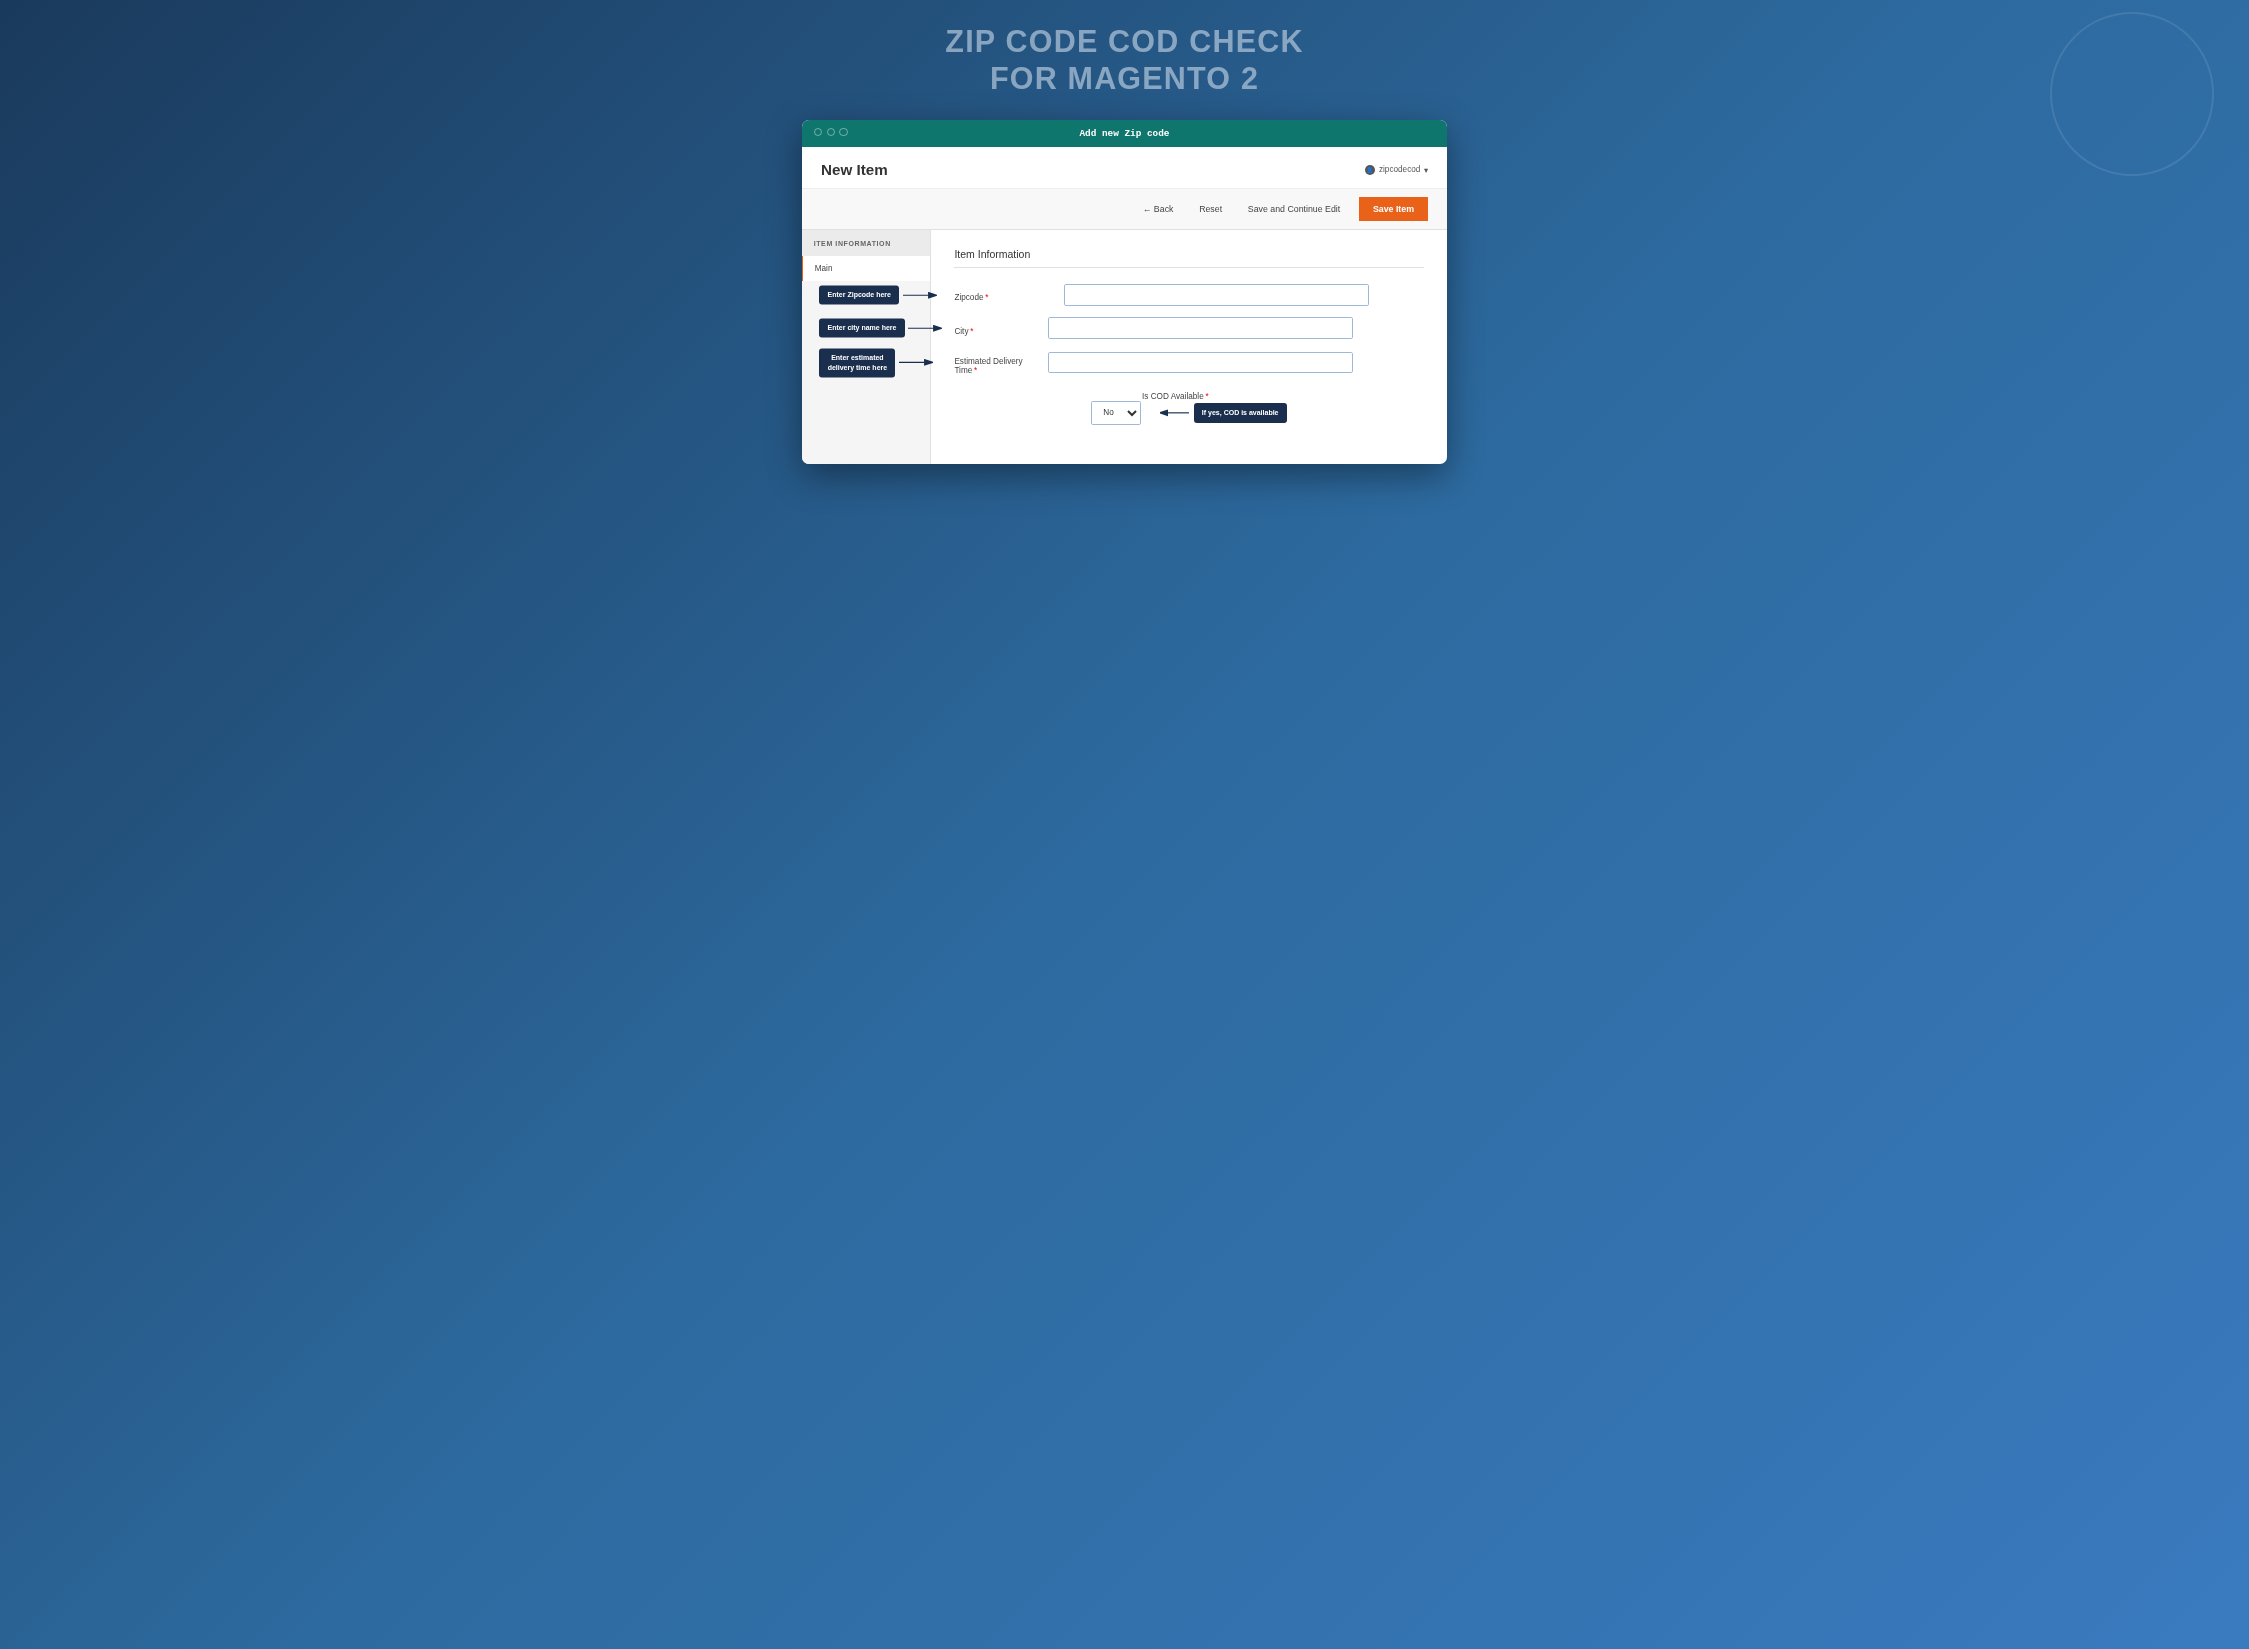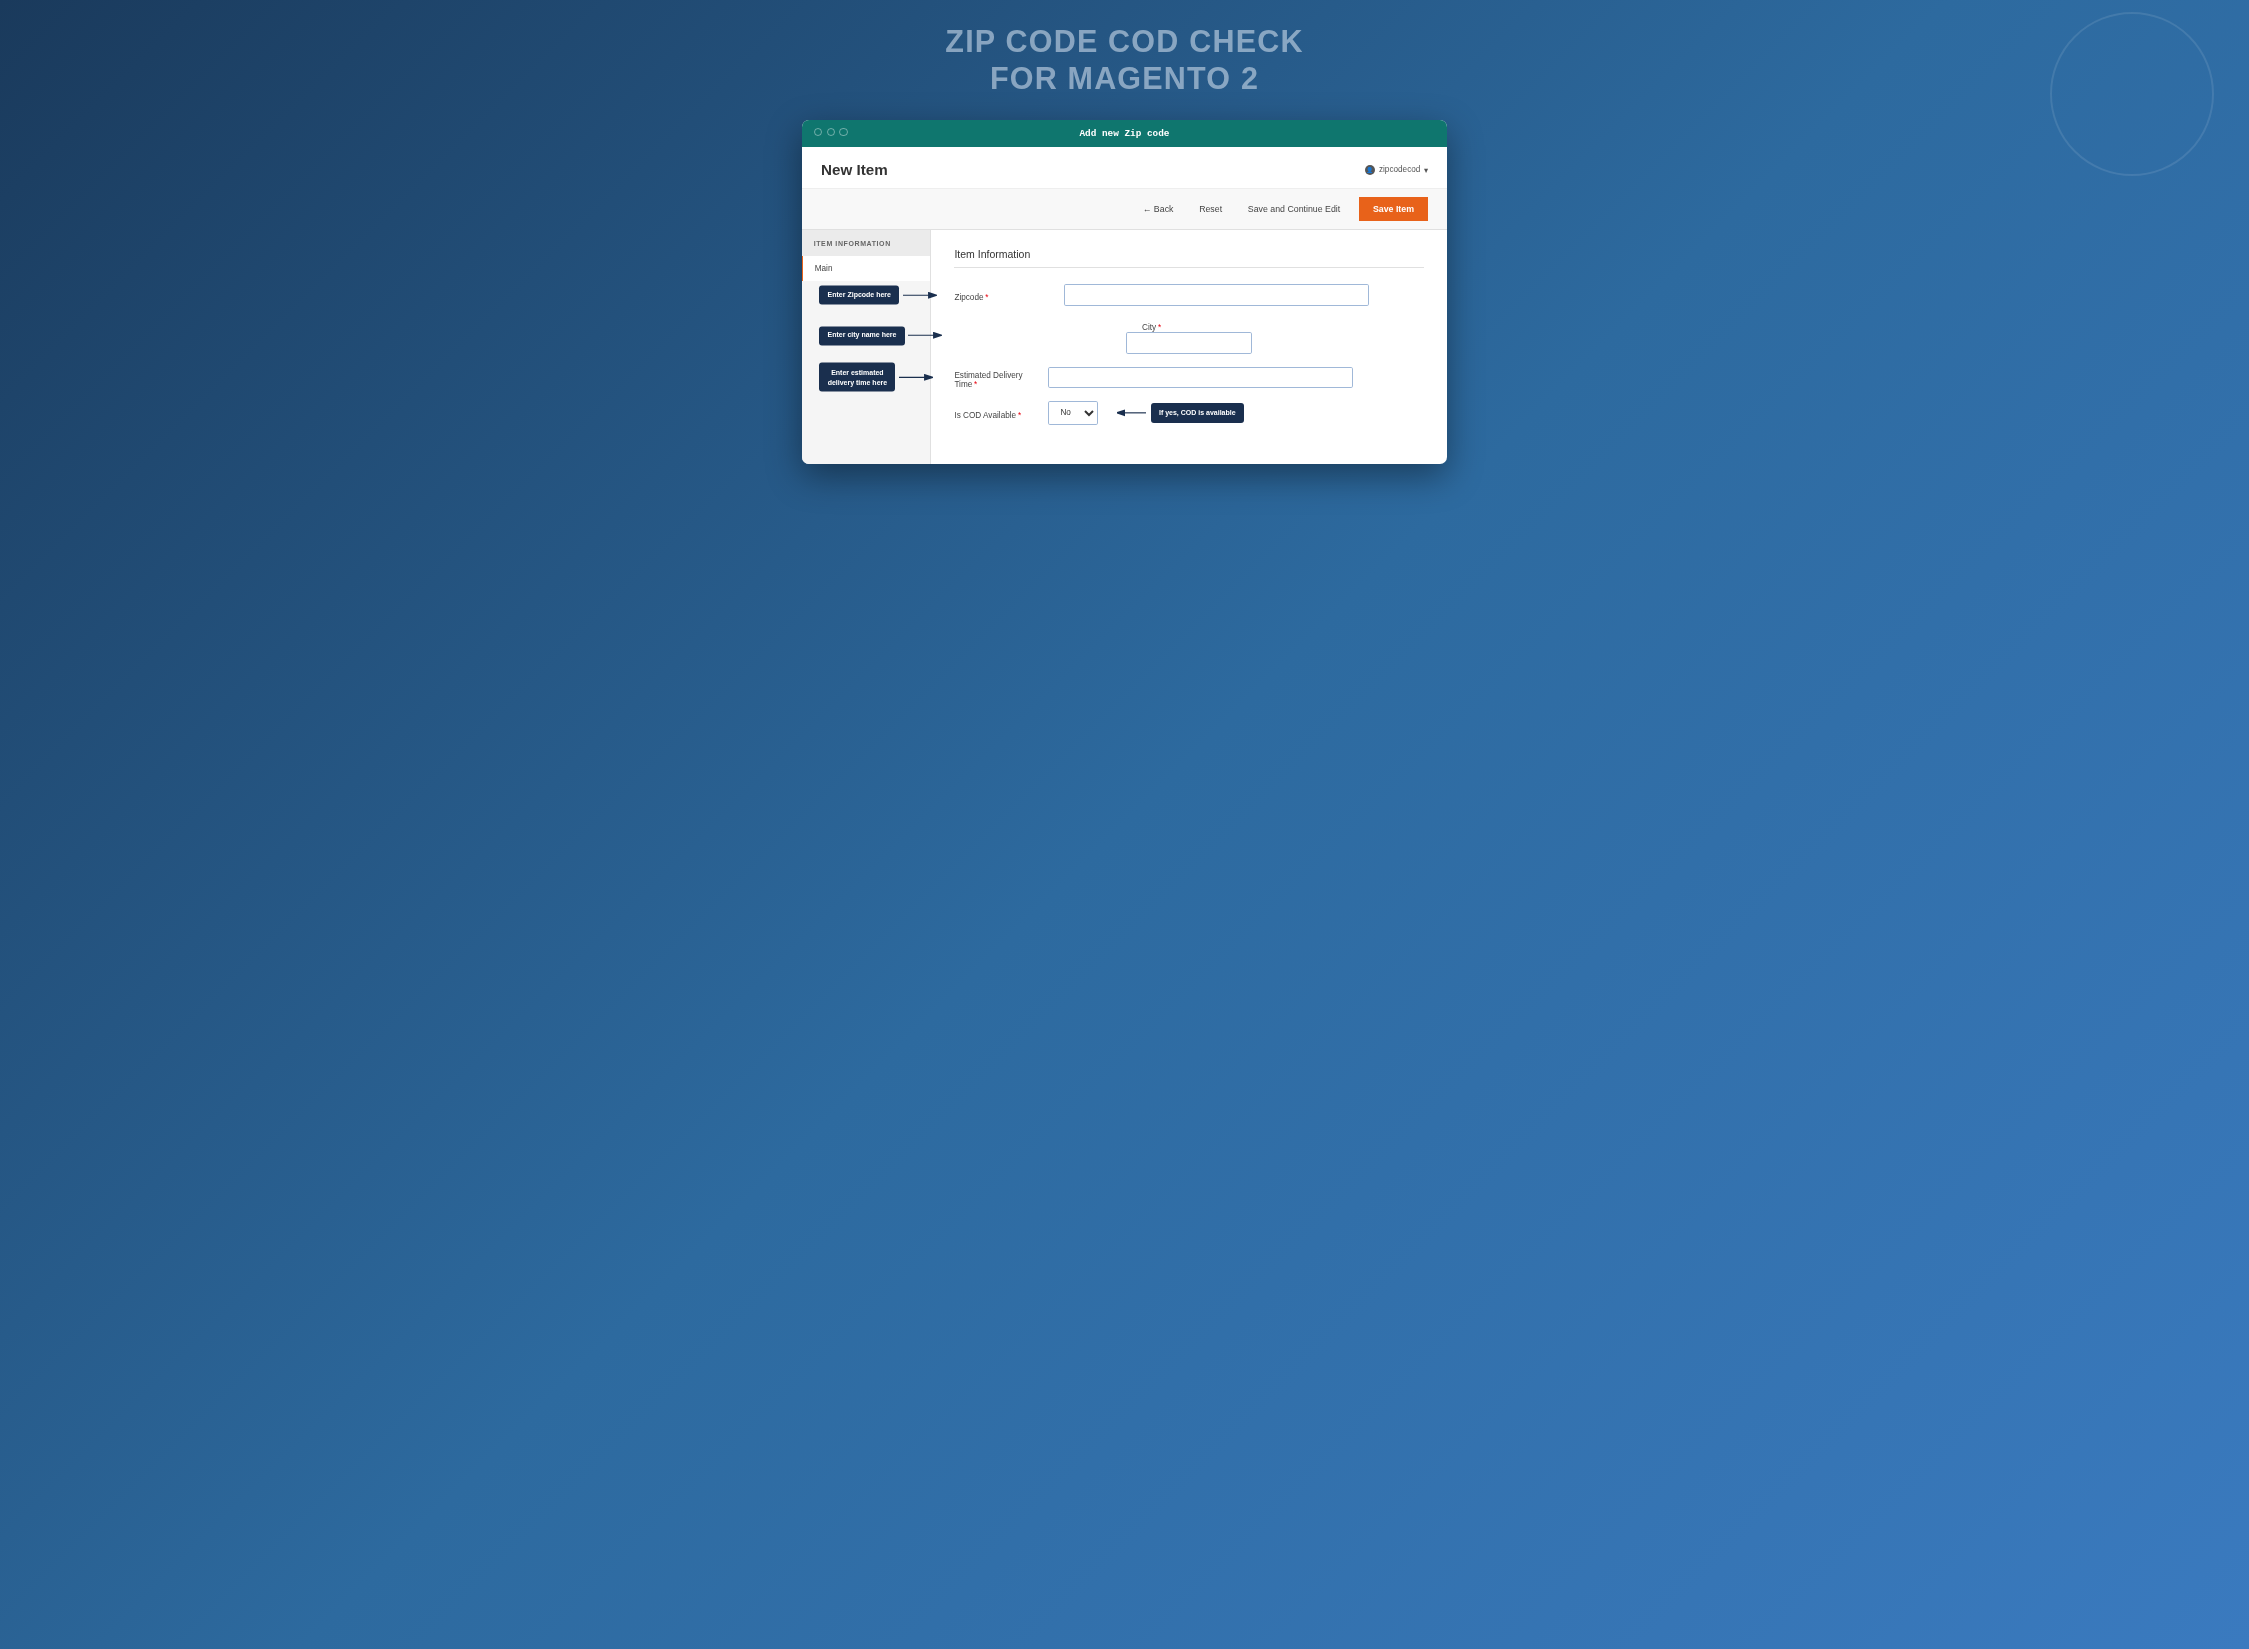--- a/index.html
+++ b/index.html
@@ -313,21 +313,21 @@
               </marker>
             </defs>
           </svg>
         </div>
         <label class="form-label">
           <span>Zipcode</span><span class="required-star">*</span>
         </label>
         <input class="form-input" type="text" style="">
       </div>
 
-      <div style="position:relative; margin-bottom: 11.7px; display:flex; align-items:center; gap:0;flex-direction:column;">
+      <div style="position:relative; margin-bottom: 11.7px; display:flex; align-items:center; gap:0;">
 
         <div style="position:absolute; left:-135px; top:50%; transform:translateY(-50%); display:flex; align-items:center; gap:3.5px;">
           <div class="annotation-label">Enter city name here</div>
           <svg width="35" height="11.7" viewBox="0 0 60 20">
             <path d="M0,10 Q30,10 55,10" stroke="#1a2f4e" stroke-width="2" fill="none" marker-end="url(#arrow2)"></path>
             <defs>
               <marker id="arrow2" markerWidth="8" markerHeight="8" refX="6" refY="3" orient="auto">
                 <path d="M0,0 L0,6 L9,3 z" fill="#1a2f4e"></path>
               </marker>
             </defs>
@@ -352,21 +352,21 @@
             </defs>
           </svg>
         </div>
         <label class="form-label">
           <span>Estimated Delivery</span><br>
           <span>Time</span><span class="required-star">*</span>
         </label>
         <input class="form-input" type="text" style="">
       </div>
 
-      <div style="position:relative; margin-bottom: 11.7px; display:flex; align-items:center; gap:0;">
+      <div style="position:relative; margin-bottom: 11.7px; display:flex; align-items:center; gap:0;flex-direction:column;">
         <label class="form-label">
           <span>Is COD Available</span><span class="required-star">*</span>
         </label>
         <div style="position:relative; display:inline-flex; align-items:center; gap:7px;">
           <select class="form-select">
             <option>No</option>
             <option>Yes</option>
           </select>
 
           <div style="display:flex; align-items:center; gap:4.7px; margin-left:11.7px;">

